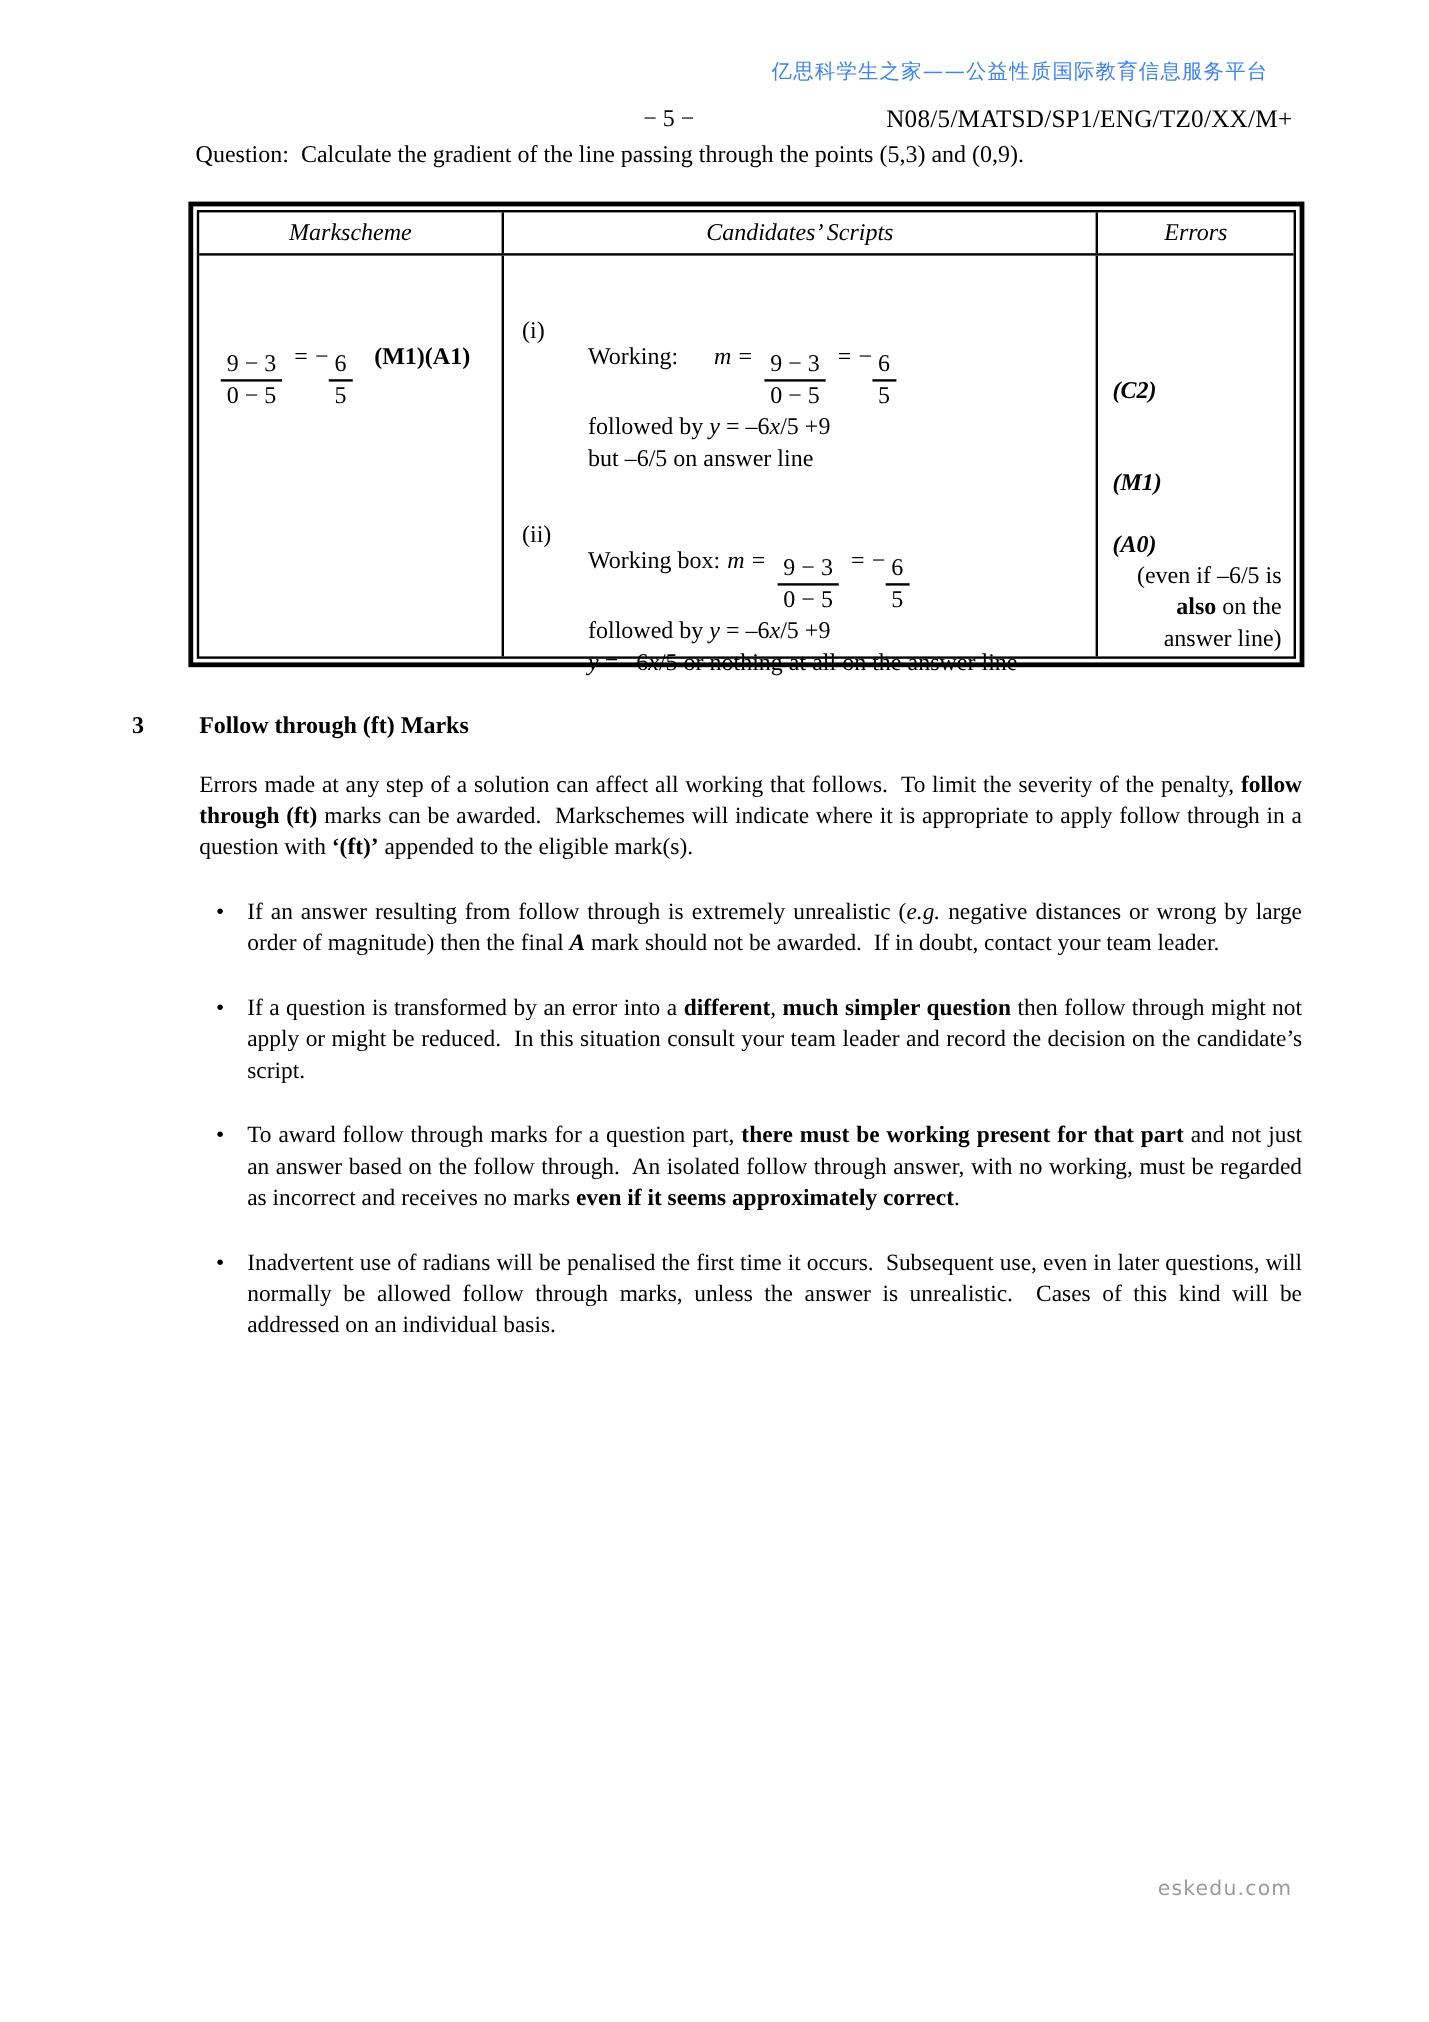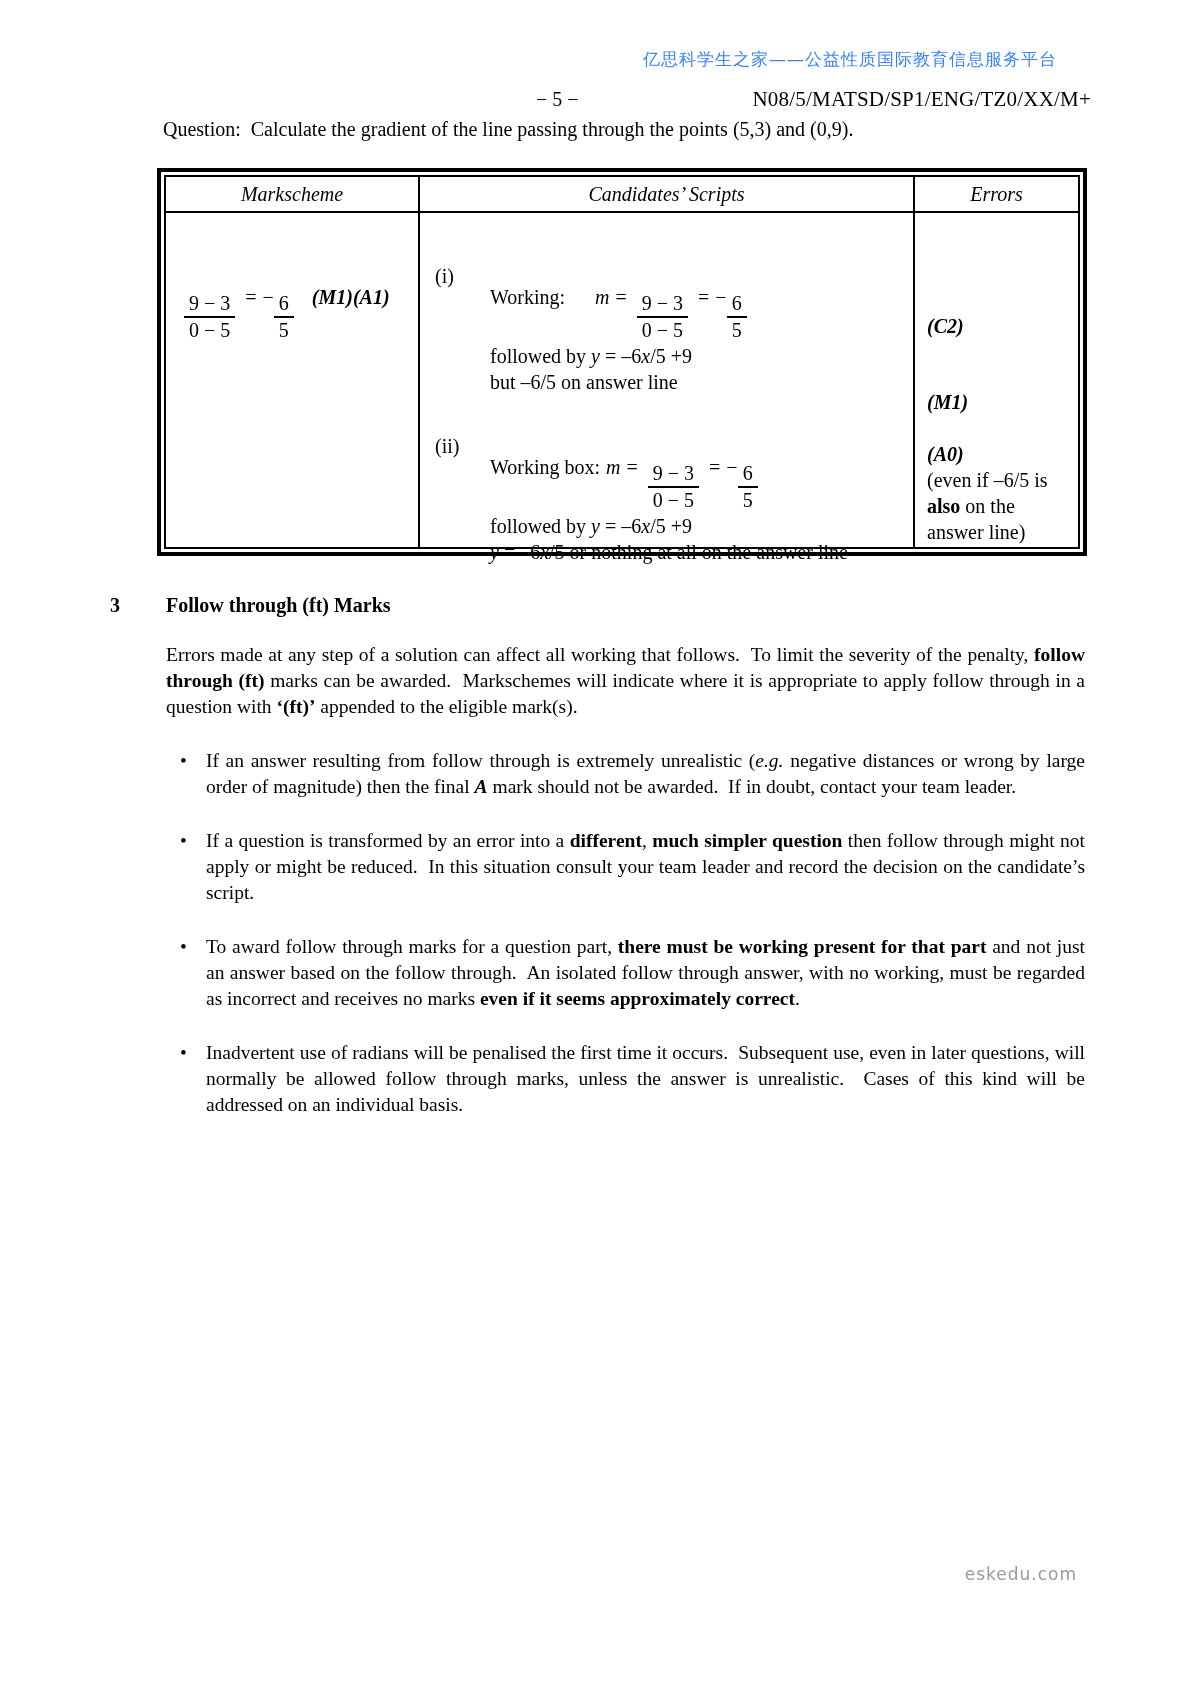--- a/index.html
+++ b/index.html
@@ -23,21 +23,21 @@
     text-align:center;
     font-family:"DejaVu Sans", sans-serif;
     font-size:17px; color:#3b82f6; letter-spacing:1px;
     white-space:nowrap;
   }
   .page-num {
     position:absolute; top:88px; left:536px;
     font-size:20px;
   }
   .doc-code {
-    position:absolute; top:87px; right:100px;
+    position:absolute; top:87px; right:114px;
     font-size:21px; letter-spacing:0.2px;
   }
   .question {
     position:absolute; top:118px; left:163px;
     font-size:20px; white-space:pre-wrap;
   }
 
   
   .tbl-outer {
     position:absolute; top:168px; left:157px;
@@ -61,42 +61,42 @@
   .col2 { flex:1 1 auto; border-right:2px solid #000; }
   .col3 { width:163px; }
 
   .c1-body { padding:38px 8px 0 18px; }
   .mline { display:flex; align-items:center; font-size:20px; white-space:pre; }
   .frac { display:inline-flex; flex-direction:column; align-items:center; line-height:1.15;margin-top:40px; }
   .frac .den { border-top:2px solid #000; }
   .frac .num, .frac .den { padding:1px 5px; }
   .mgap6  { width:6px;  flex:0 0 6px;  }
   .mgap10 { width:10px; flex:0 0 10px; }
-  .marks-inline { font-weight:bold; font-style:italic; margin-left:18px; font-size:20px; }
+  .marks-inline { font-weight:bold; margin-left:18px; font-size:20px; }
 
   .c2-body { padding:0 10px 0 15px; font-size:20px; }
   .script-item { display:flex; }
   .script-item .ilabel { flex:0 0 55px; padding-top:0; }
   .item1 { margin-top:38px; }
   .item1 .ilabel { padding-top:14px; }
   .item2 { margin-top:26px; }
   .item2 .ilabel { padding-top:14px; }
   .icontent { flex:1 1 auto; }
   .lead-gap { width:30px; flex:0 0 30px; }
   .mathline { display:flex; align-items:center; white-space:pre; }
   .textline { line-height:26px; white-space:pre-wrap; }
   .item1 .textline:first-of-type { margin-top:4px; }
   .item2 .textline:first-of-type { margin-top:4px; }
 
   .c3-body { padding:0 10px 0 12px; font-size:20px; line-height:26px; }
   .mark-tag { font-weight:bold; font-style:italic; }
   .mk-c2 { margin-top:100px; }
   .mk-m1 { margin-top:50px; }
   .mk-a0 { margin-top:26px; }
-  .mk-note { white-space:normal; }
+  .mk-note { white-space:normal;text-align:right; }
 
   
   .sec3 {
     position:absolute; top:592px; left:110px; right:106px;
     font-size:19.5px; line-height:26px;
   }
   .sec3-head { display:flex; font-weight:bold; font-size:20px; }
   .sec3-num { flex:0 0 56px; }
   .sec3-body { margin-left:56px; }
   .para {

